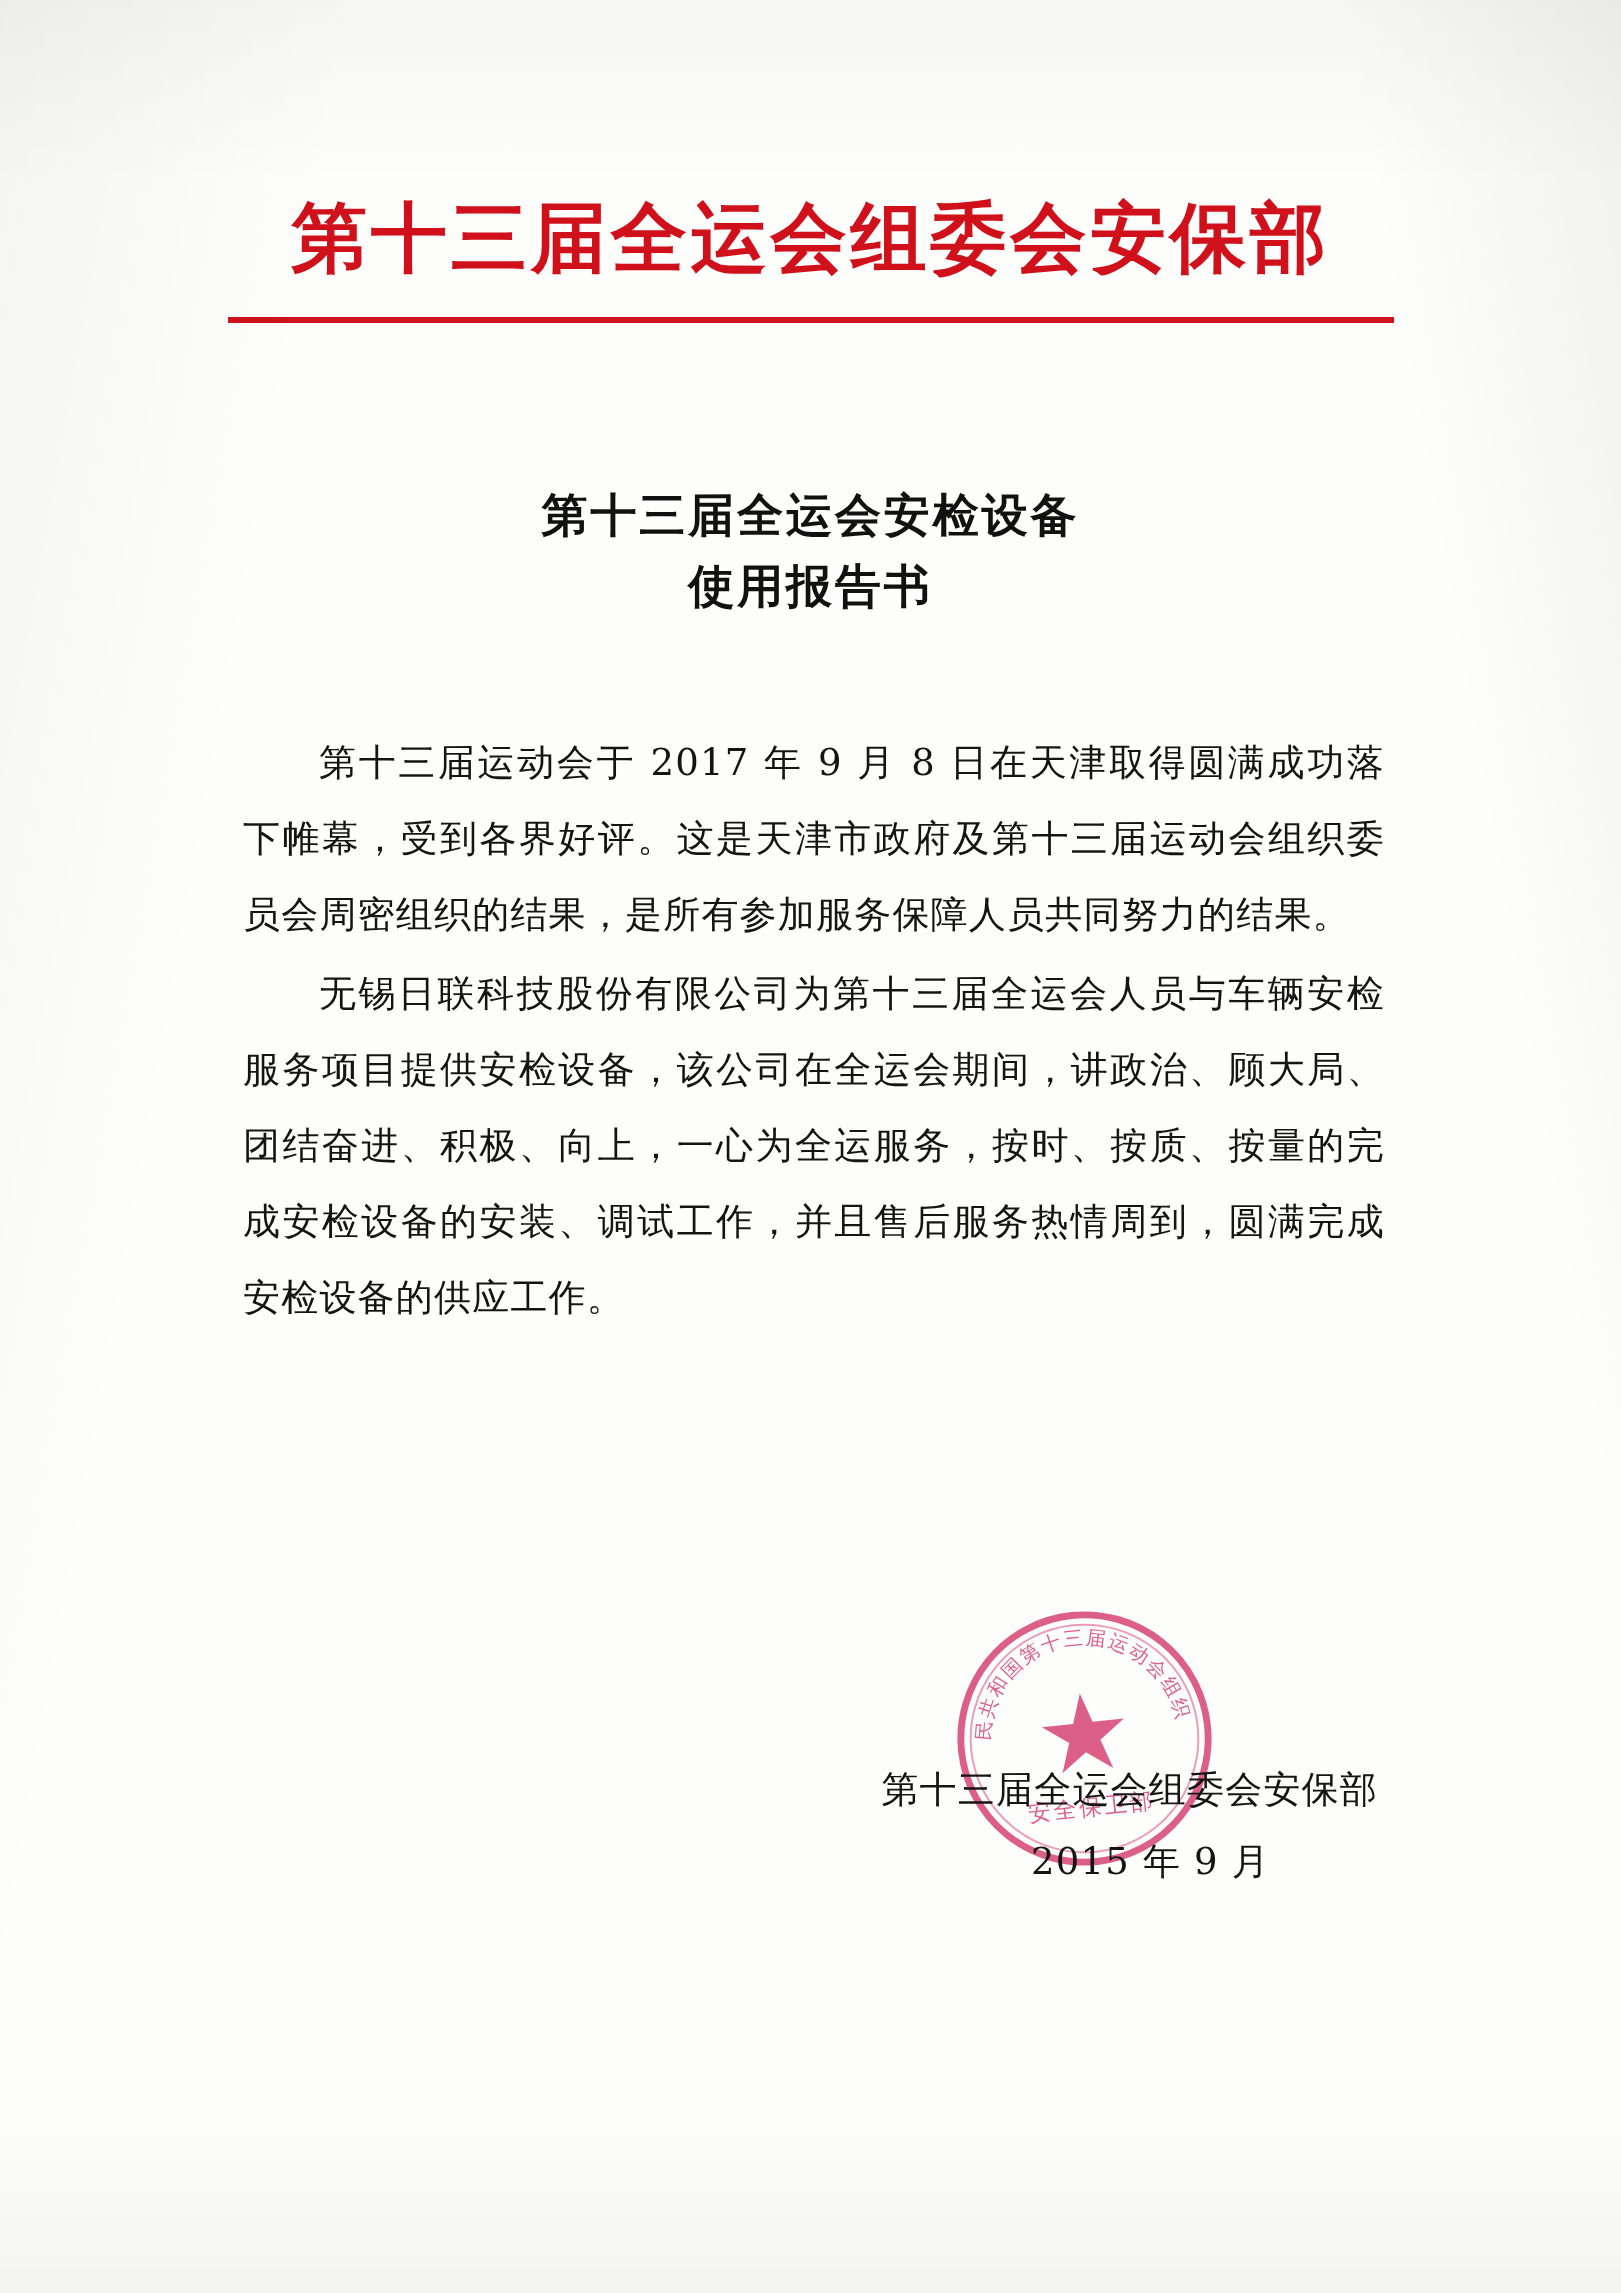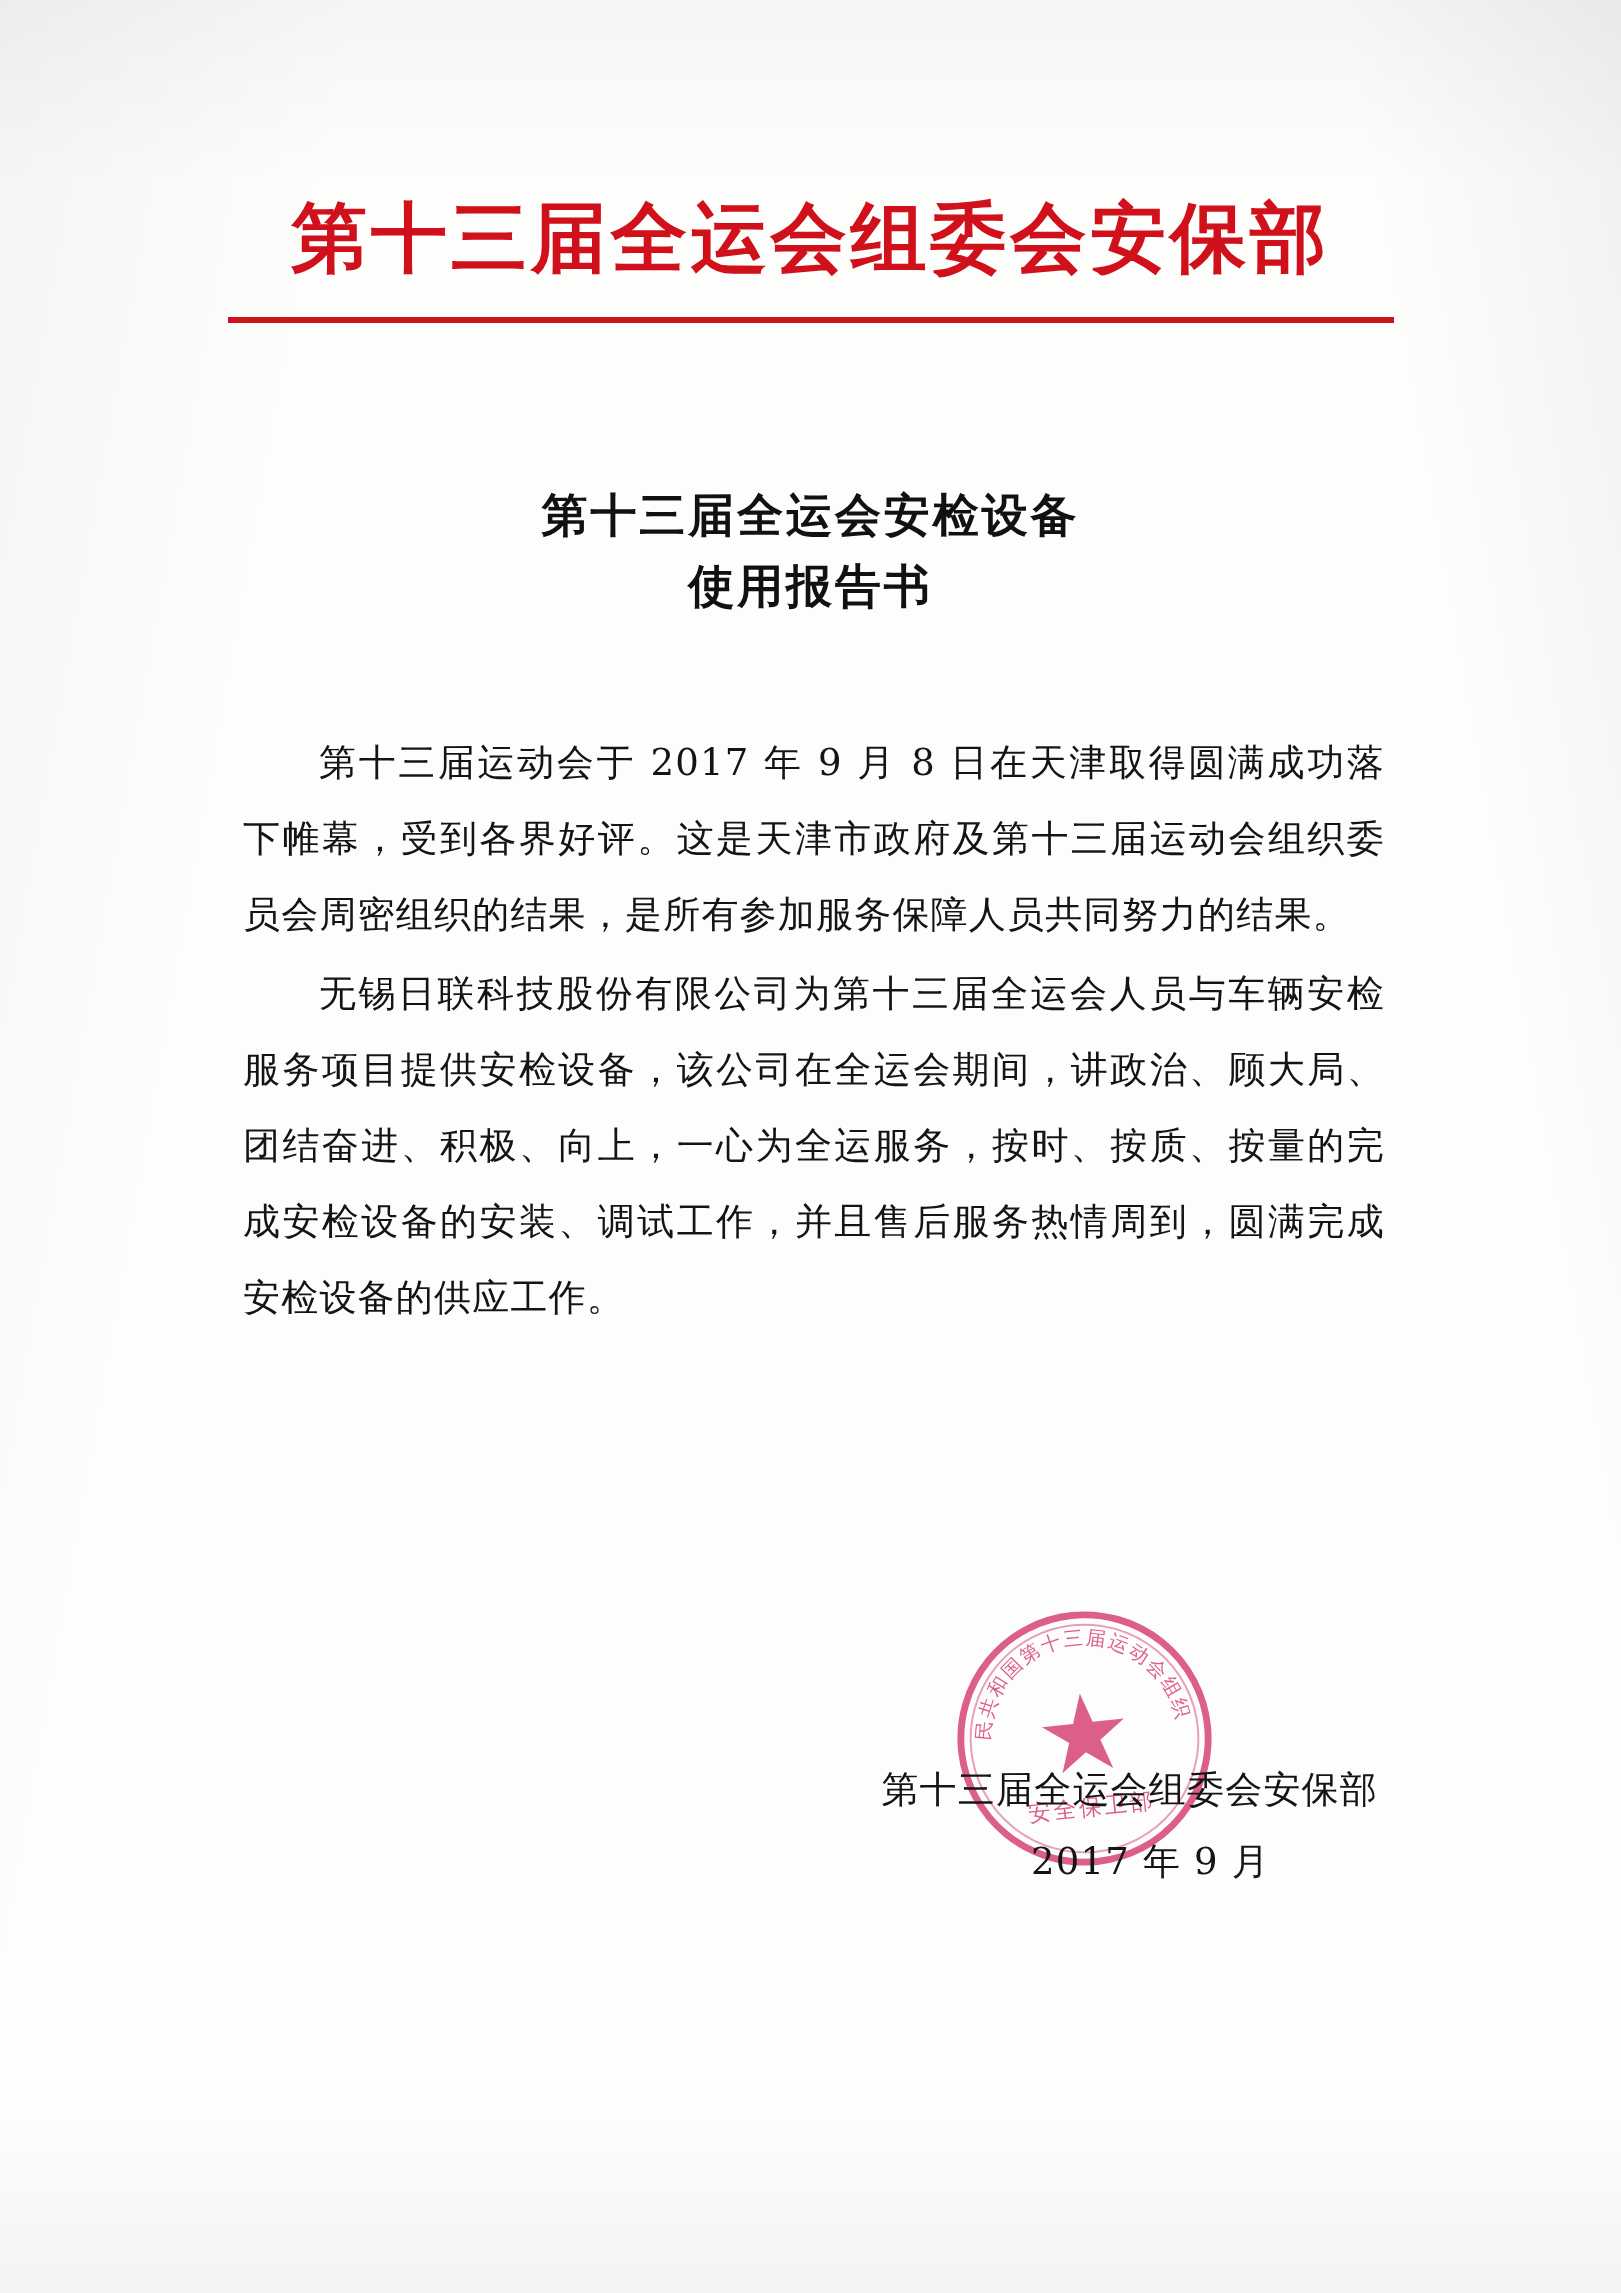--- a/index.html
+++ b/index.html
@@ -143,17 +143,17 @@
       <text fill="#d4336a" font-size="20" font-family="'DejaVu Serif',serif" letter-spacing="2">
         <textPath href="#sealArcTop" startOffset="50%" text-anchor="middle">中华人民共和国第十三届运动会组织委员会</textPath>
       </text>
       <polygon fill="#d4336a" points="134,88 144,118 176,118 150,137 160,167 134,148 108,167 118,137 92,118 124,118"></polygon>
       <text x="134" y="212" fill="#d4336a" font-size="23" font-family="'DejaVu Serif',serif" text-anchor="middle" letter-spacing="3">安全保卫部</text>
     </svg>
   </div>
 
   <div class="signature">
     <div>第十三届全运会组委会安保部</div>
-    <div class="sig-line-2">2017 年 9 月</div>
+    <div class="sig-line-2">2015 年 9 月</div>
   </div>
 
 </div>
 
 
 </body></html>

